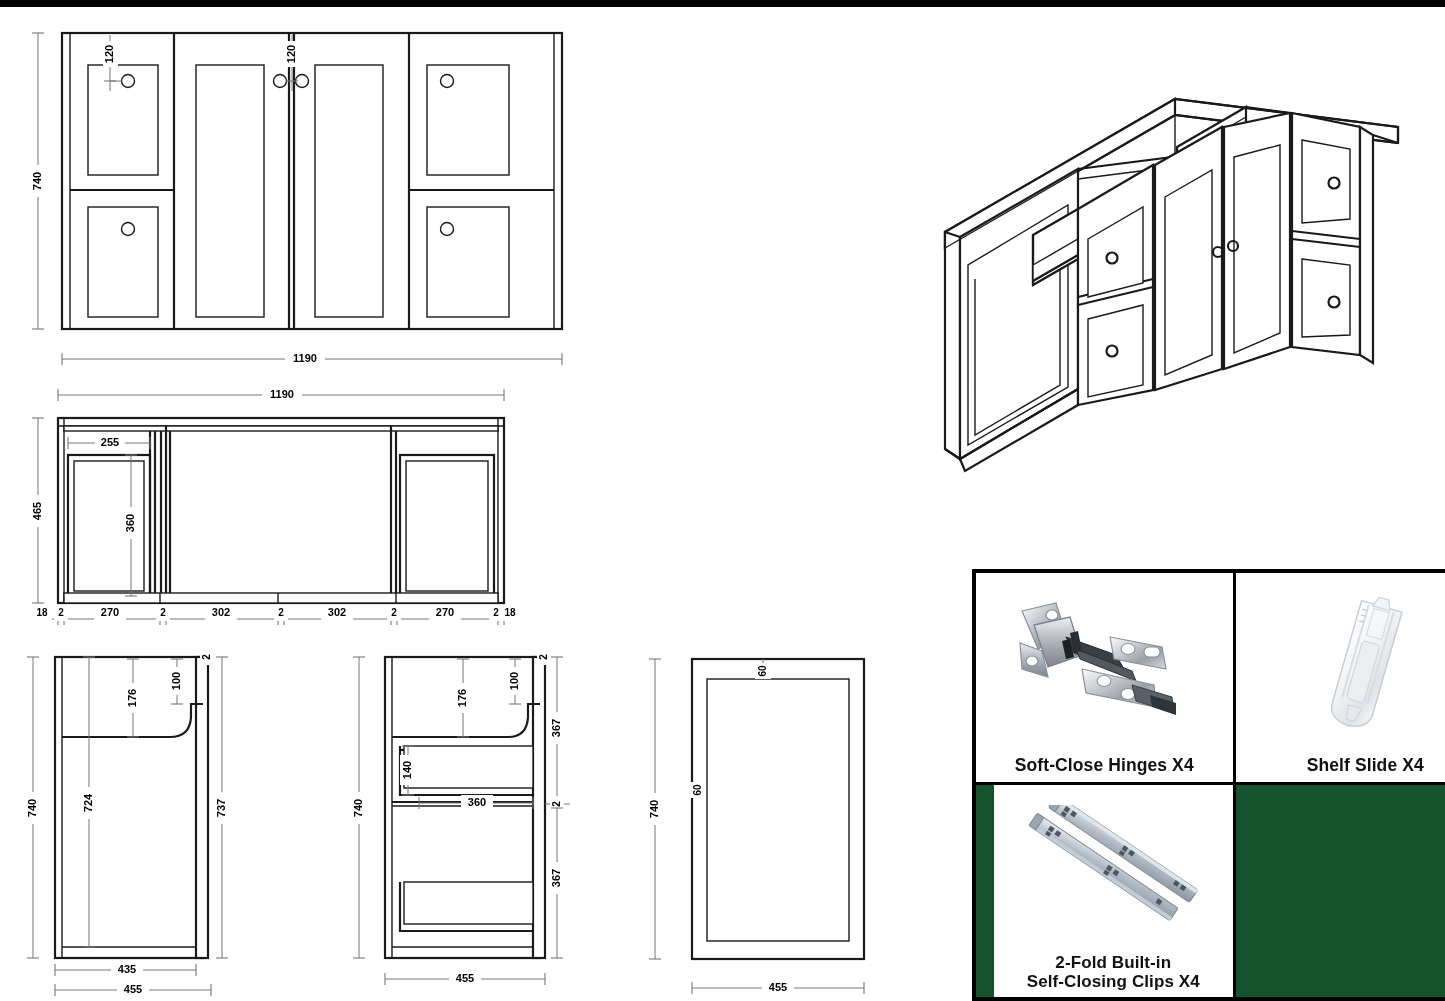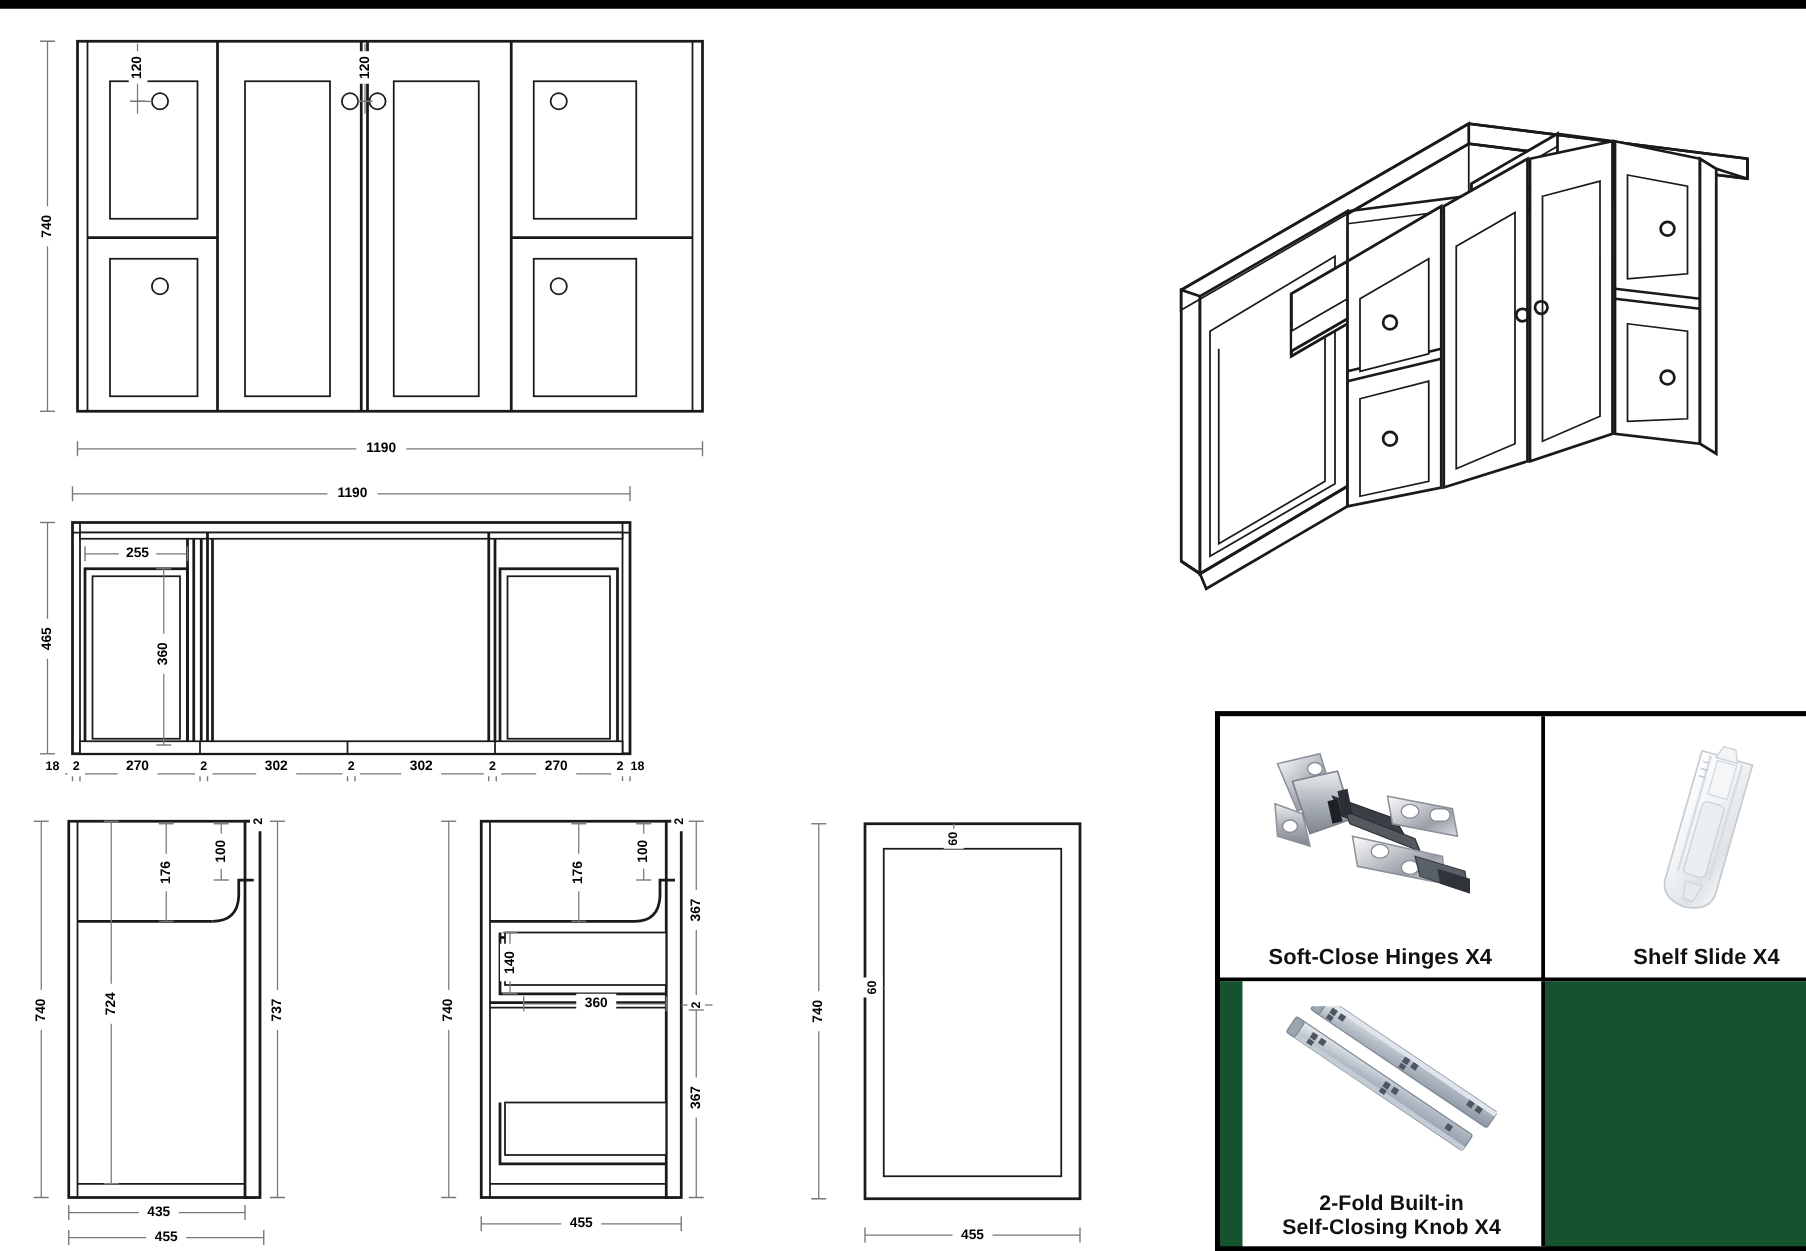--- a/index.html
+++ b/index.html
@@ -601,19 +601,19 @@
           <rect x="100" y="37" width="5" height="5" fill="#4e5761"></rect>
           <rect x="108" y="37" width="5" height="5" fill="#4e5761"></rect>
           <rect x="100" y="43" width="5" height="4" fill="#4e5761"></rect>
           <rect x="160" y="37" width="5" height="5" fill="#4e5761"></rect>
           <rect x="12" y="34" width="8" height="15" rx="2" fill="#9aa5b0" stroke="#7e8994" stroke-width="1"></rect>
         </g>
       </svg>
     </div>
     <div class="hw-label two">
       <span>2-Fold Built-in</span><br>
-      <span>Self-Closing Knob X4</span>
+      <span>Self-Closing Clips X4</span>
     </div>
   </div>
 
 </div>
 
 </div>
 
 </body></html>

